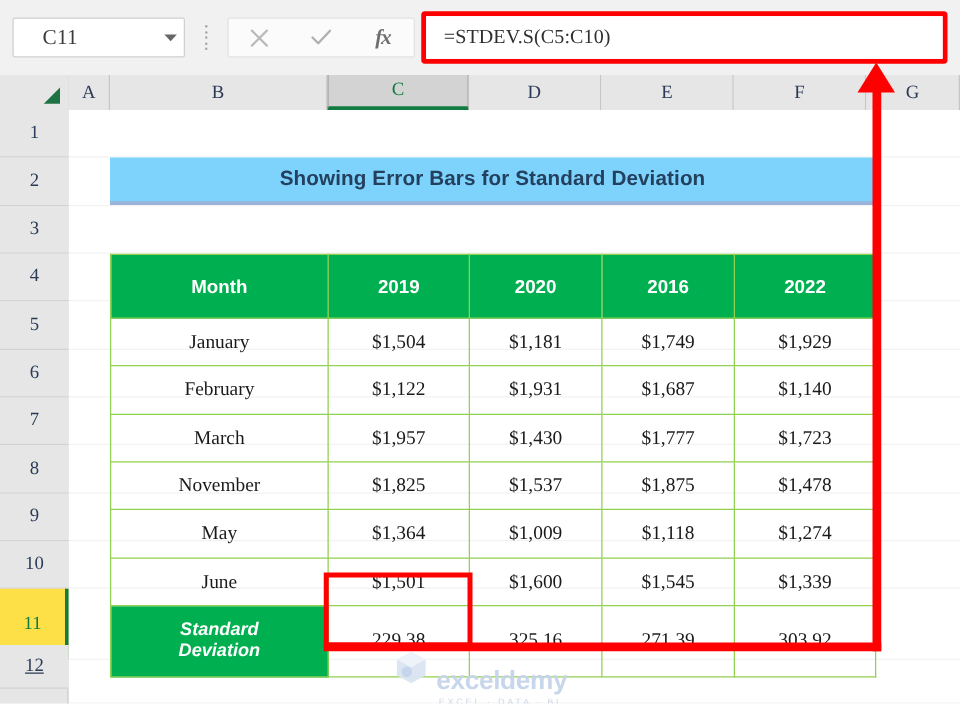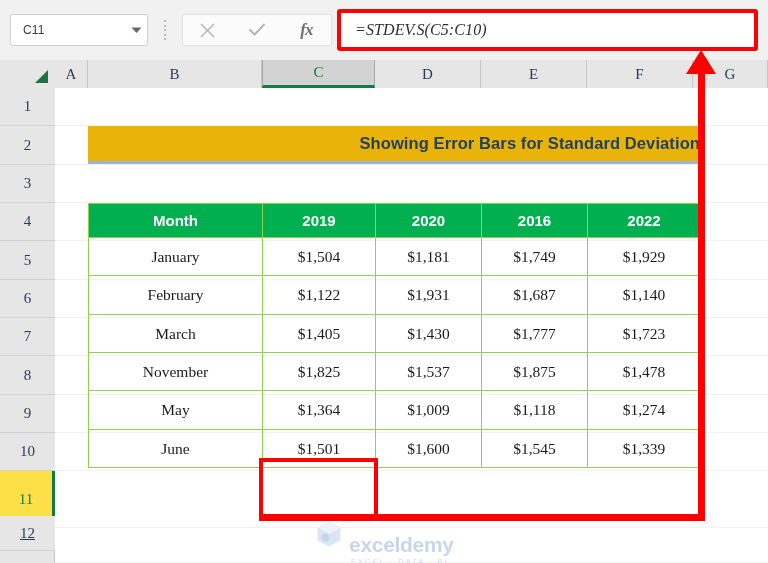--- a/index.html
+++ b/index.html
@@ -15,22 +15,22 @@
     position:absolute;left:0;top:0;width:768px;height:60px;
     background:#f1f1f1;border-bottom:1px solid #d4d4d4;
     display:flex;align-items:center;
   }
   .namebox{
     position:absolute;left:10px;top:14px;width:138px;height:32px;
     background:#fff;border:1px solid #d0d0d0;border-radius:2px;
     display:flex;align-items:center;box-sizing:border-box;
   }
   .namebox .nb-text{
-    flex:1;padding-left:12px;font-size:12px;color:#3b3b3b;
-    letter-spacing:.2px;font-family:Liberation Sans, sans-serif;
+    flex:1;padding-left:23px;font-size:17px;color:#3b3b3b;
+    letter-spacing:.2px;font-family:Liberation Serif, serif;
   }
   .nb-caret{
     width:22px;display:flex;align-items:center;justify-content:center;
   }
   .nb-caret svg{display:block;}
 
   .dots-handle{
     position:absolute;left:160px;top:20px;width:10px;height:20px;
     display:flex;flex-direction:column;align-items:center;justify-content:space-between;
   }
@@ -43,21 +43,21 @@
   }
   .fbtn{width:34px;height:26px;display:flex;align-items:center;justify-content:center;text-align:right;}
   .fbtn svg{display:block;}
   .fx-label{
     font-family:"Liberation Serif", serif;font-style:italic;font-weight:700;
     font-size:17px;color:#6f6f6f;letter-spacing:-1px;
   }
 
   .fbar-wrap{
     position:absolute;left:337px;top:9px;width:421px;height:42px;
-    border:4px solid #ff0000;border-radius:3px;box-sizing:border-box;background:#f9a8d4;font-style:italic;
+    border:4px solid #ff0000;border-radius:3px;box-sizing:border-box;background:#f9a8d4;
   }
   .fbar{
     position:absolute;inset:0;background:#ffffff;border:1px solid #ffffff;
     display:flex;align-items:center;box-sizing:border-box;
   }
   .fbar-text{
     padding-left:13px;font-size:16px;color:#2f2f2f;
     font-family:"Liberation Serif", serif;letter-spacing:.1px;
   }
 
@@ -99,23 +99,23 @@
 
   
   .grid{
     position:absolute;left:55px;top:88px;width:713px;height:475px;
     background:#ffffff;overflow:hidden;
   }
   .rowline{position:absolute;left:0;width:713px;height:1px;background:#f2f2f2;}
 
   
   .title-band{
-    position:absolute;background:#eab308;
+    position:absolute;background:#7dd3fc;
     border-bottom:3px solid #9cb3d9;
-    display:flex;align-items:center;justify-content:flex-end;
+    display:flex;align-items:center;justify-content:center;
     box-sizing:border-box;
   }
   .title-band .t{
     font-size:16.5px;font-weight:bold;color:#24405e;letter-spacing:.1px;
   }
 
   
   .tbl{position:absolute;border-collapse:collapse;table-layout:fixed;}
   .tbl td{
     border:1px solid #92d050;
@@ -258,21 +258,21 @@
 
     <table class="tbl" style="left:33px;top:115px;width:612px;">
       <colgroup>
         <col style="width:174px">
           <col style="width:113px">
           <col style="width:106px">
           <col style="width:106px">
           <col style="width:113px">
       </colgroup>
       <tbody>
-        <tr style="height:34px;margin-top:48px;">
+        <tr style="height:51px;margin-top:48px;">
           <td class="hd">Month</td>
           <td class="hd">2019</td>
           <td class="hd">2020</td>
           <td class="hd">2016</td>
           <td class="hd">2022</td>
         </tr>
         <tr style="height:38px;">
           <td class="num">January</td>
           <td class="num">$1,504</td>
           <td class="num">$1,181</td>
@@ -281,21 +281,21 @@
         </tr>
         <tr style="height:39px;">
           <td class="num">February</td>
           <td class="num">$1,122</td>
           <td class="num">$1,931</td>
           <td class="num">$1,687</td>
           <td class="num">$1,140</td>
         </tr>
         <tr style="height:38px;">
           <td class="num">March</td>
-          <td class="num">$1,405</td>
+          <td class="num">$1,957</td>
           <td class="num">$1,430</td>
           <td class="num">$1,777</td>
           <td class="num">$1,723</td>
         </tr>
         <tr style="height:38px;">
           <td class="num">November</td>
           <td class="num">$1,825</td>
           <td class="num">$1,537</td>
           <td class="num">$1,875</td>
           <td class="num">$1,478</td>
@@ -306,20 +306,30 @@
           <td class="num">$1,009</td>
           <td class="num">$1,118</td>
           <td class="num">$1,274</td>
         </tr>
         <tr style="height:38px;">
           <td class="num">June</td>
           <td class="num">$1,501</td>
           <td class="num">$1,600</td>
           <td class="num">$1,545</td>
           <td class="num">$1,339</td>
+        </tr>
+        <tr style="height:57px;">
+          <td class="sd-lbl">
+            <div>Standard</div>
+            <div>Deviation</div>
+          </td>
+          <td class="num">229.38</td>
+          <td class="num">325.16</td>
+          <td class="num">271.39</td>
+          <td class="num">303.92</td>
         </tr>
       </tbody>
     </table>
 
     <div class="wm" style="left:261px;top:428px;">
       <span class="wm-cube">
         <svg width="26" height="28" viewBox="0 0 26 28">
           <path d="M13 1.5 L24.5 7.6 L24.5 20.4 L13 26.5 L1.5 20.4 L1.5 7.6 Z" fill="#dbe5f3"></path>
           <path d="M13 1.5 L24.5 7.6 L13 13.8 L1.5 7.6 Z" fill="#eef3fa"></path>
           <circle cx="9.4" cy="17.4" r="4.2" fill="#c3d3ea"></circle>

